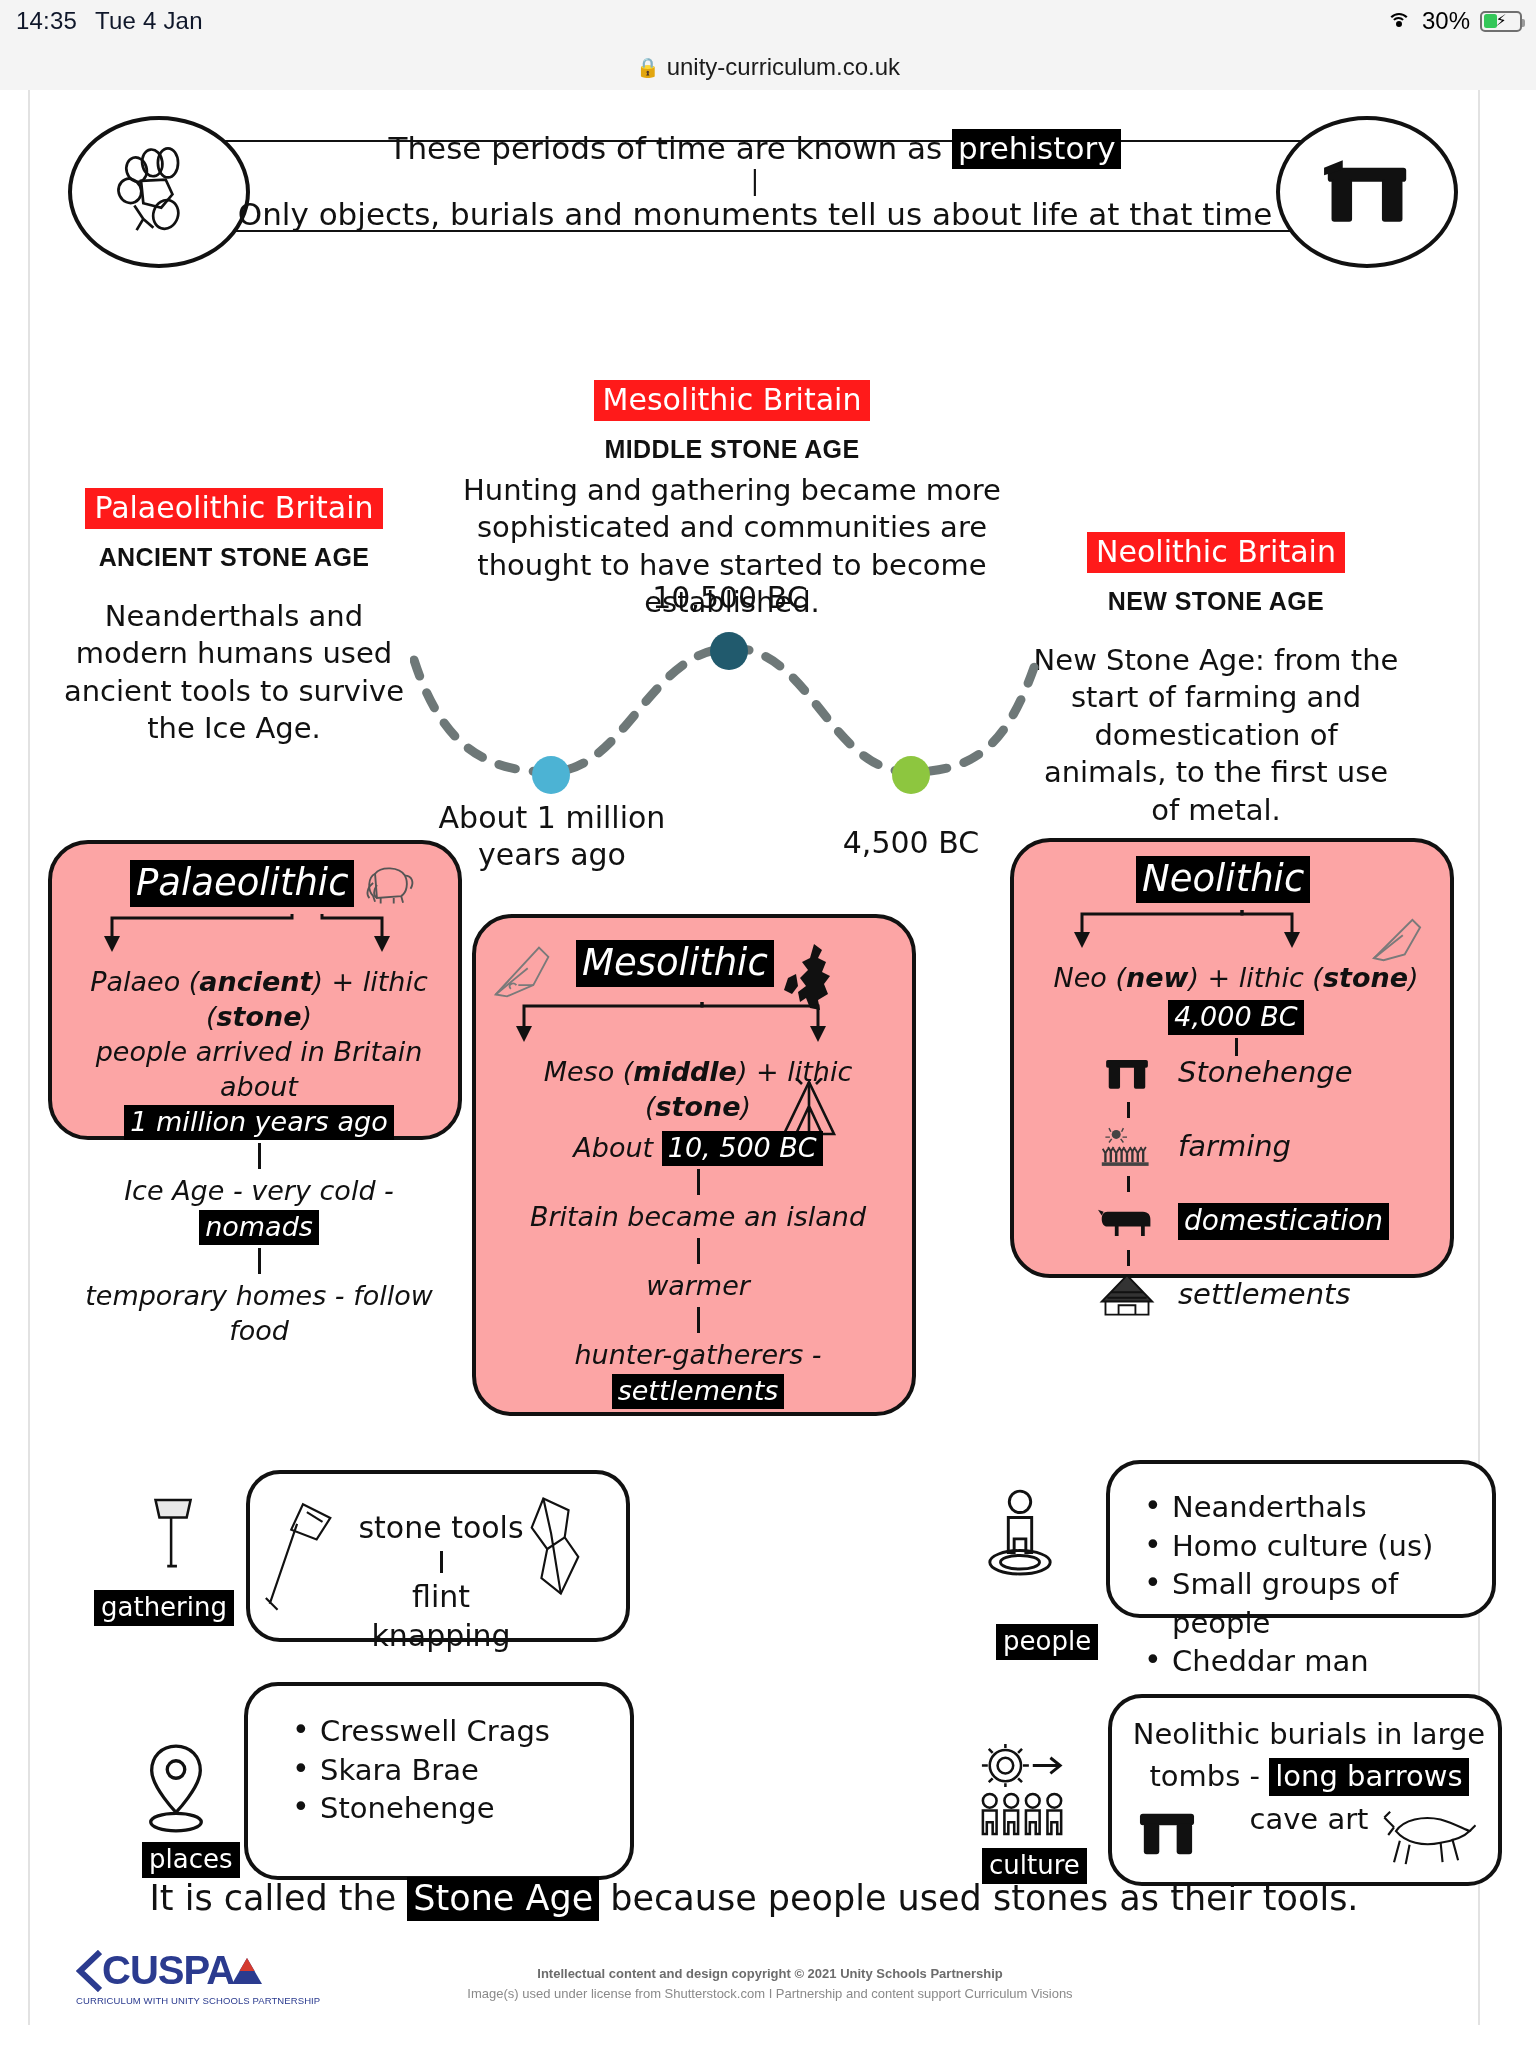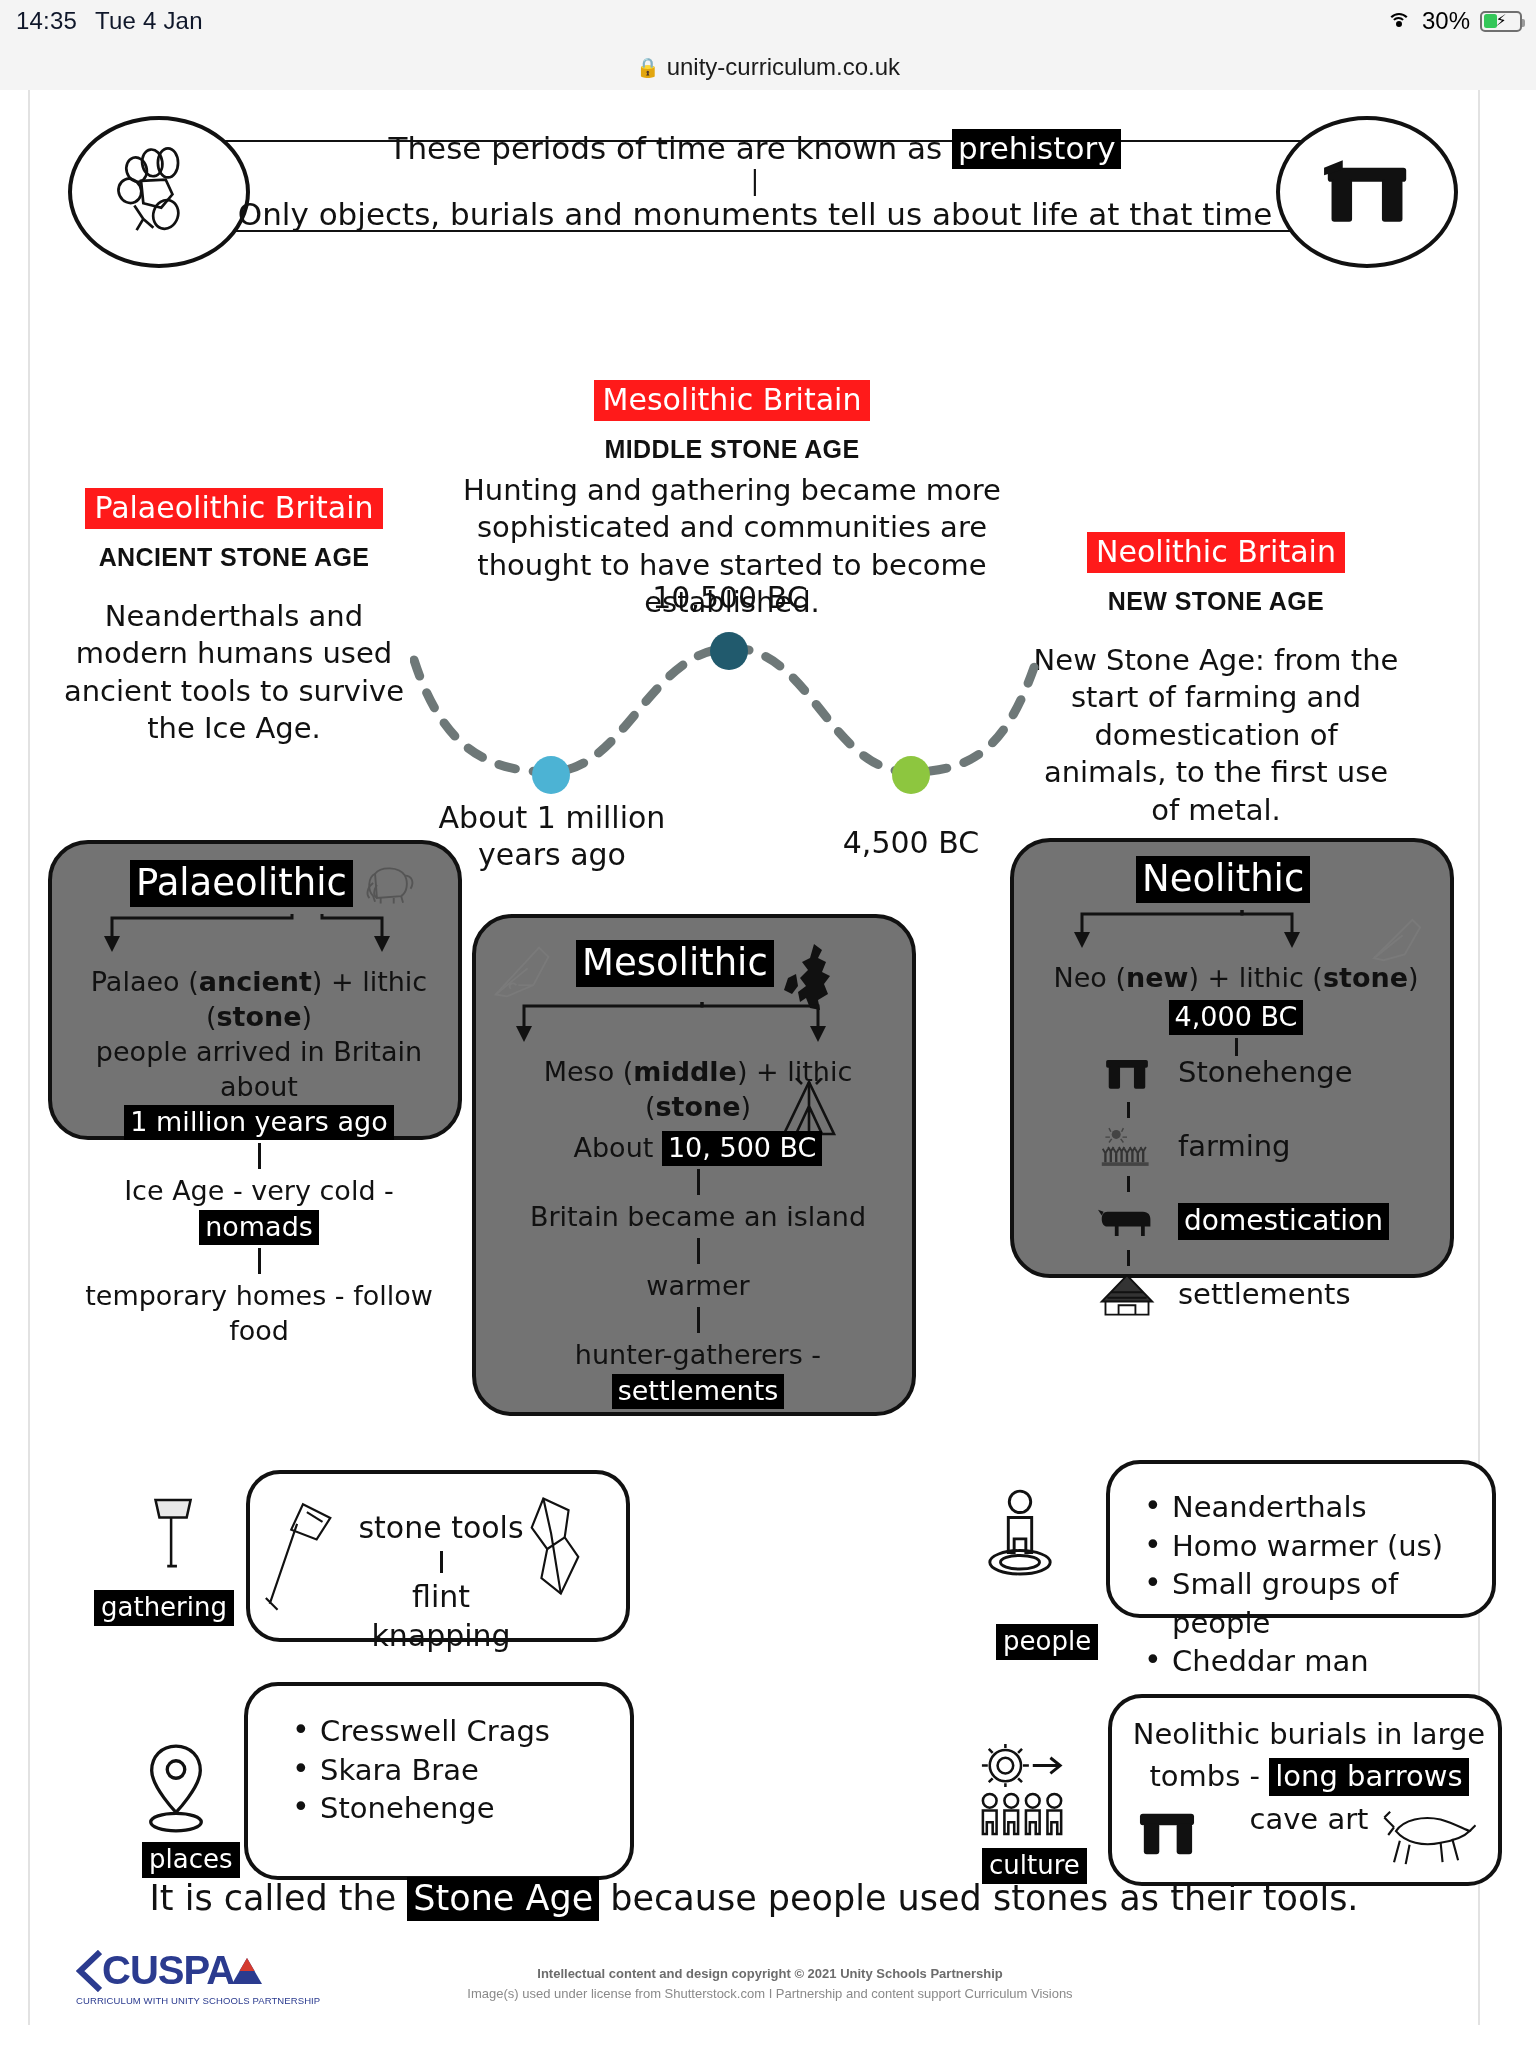--- a/index.html
+++ b/index.html
@@ -76,21 +76,21 @@
   .col-mes { left:404px; top:290px; width:596px; }
   .col-neo { left:1000px; top:442px; width:372px; }
   .col-mes .body { margin-top:8px; }
 
   
   .timeline { position:absolute; left:380px; top:530px; width:660px; height:230px; }
   .tl-lbl { position:absolute; font-size:30px; color:#111; text-align:center; line-height:1.22; }
   .dot { position:absolute; border-radius:50%; }
 
   
-  .rbox { position:absolute; border:4px solid #111; border-radius:40px; background:#737373; }
+  .rbox { position:absolute; border:4px solid #111; border-radius:40px; background:#fca5a5;font-style:italic; }
   .rbox .ttl { position:absolute; font-size:37px; }
   .bxtext { font-size:27px; color:#111; text-align:center; line-height:1.3; }
   .vtick { width:0; border-left:3px solid #111; height:26px; margin:4px auto; }
 
   .arrowrow { position:absolute; }
 
   
   .cat-lbl { position:absolute; font-size:26px; background:#000; color:#fff; padding:2px 7px 4px; }
   .cat-icon { position:absolute; }
   .listbox { position:absolute; border:4px solid #111; border-radius:34px; background:#fff; }
@@ -422,21 +422,21 @@
         <path d="M27 30 L51 30 L51 66 L45 66 L45 52 L33 52 L33 66 L27 66 Z"></path>
         <ellipse cx="39" cy="76" rx="31" ry="12"></ellipse>
         <ellipse cx="39" cy="76" rx="20" ry="7"></ellipse>
           </g>
         </svg>
     </span>
     <div class="cat-lbl hand" style="left:966px; top:1534px;">people</div>
     <div class="listbox" style="left:1076px; top:1370px; width:390px; height:158px;">
       <ul class="hand" style="position:absolute; left:28px; top:24px; right:12px;">
         <li>Neanderthals</li>
-        <li>Homo warmer (us)</li>
+        <li>Homo culture (us)</li>
         <li>Small groups of people</li>
         <li>Cheddar man</li>
       </ul>
     </div>
 
     <span class="cat-icon" style="left:110px; top:1650px;">
       <svg width="72" height="96" viewBox="0 0 74 98">
           <g fill="none" stroke="#111" stroke-width="3.4">
         <path d="M37 6 C22 6 12 17 12 31 C12 48 37 74 37 74 C37 74 62 48 62 31 C62 17 52 6 37 6 Z"></path>
         <circle cx="37" cy="30" r="9"></circle>

